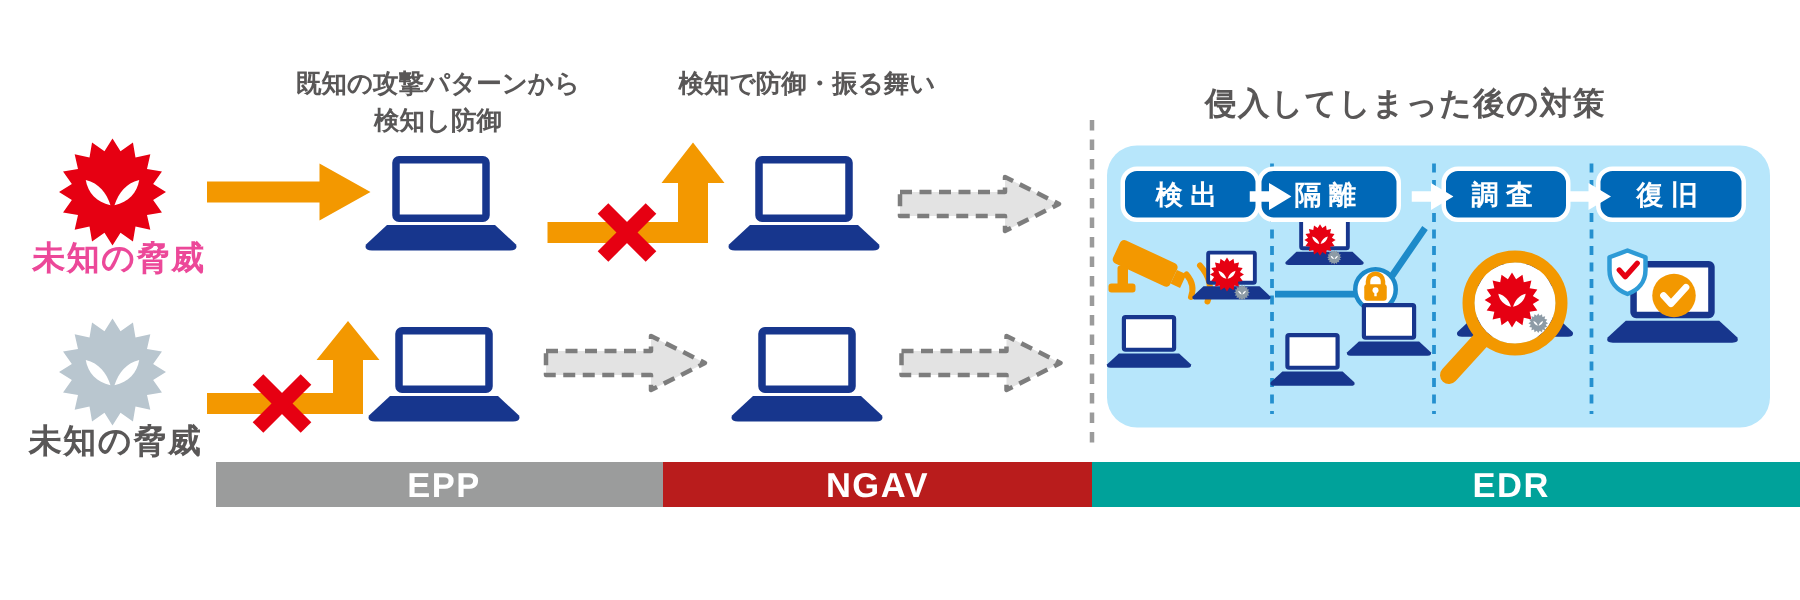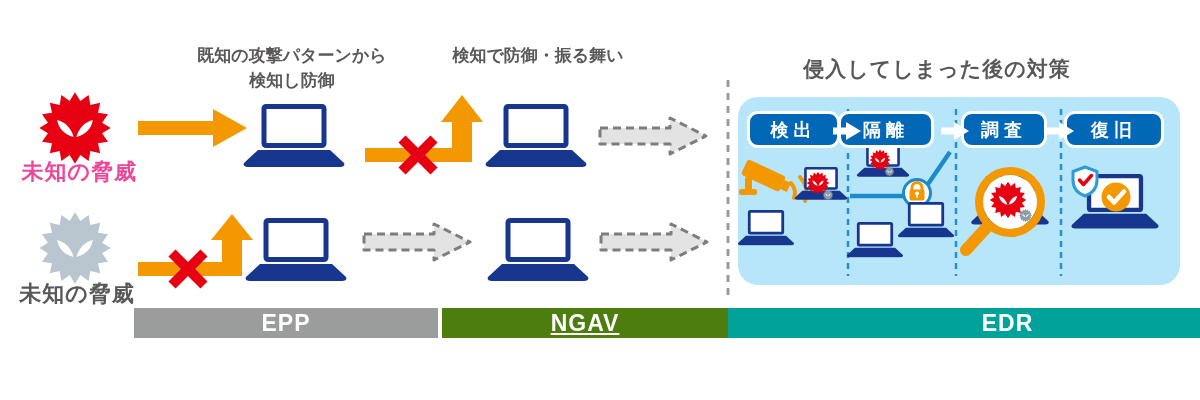--- a/index.html
+++ b/index.html
@@ -31,22 +31,22 @@
     color:#ffffff;font-weight:700;font-size:18px;letter-spacing:5px;
     display:flex;align-items:center;justify-content:center;
     box-shadow:0 0 0 0 rgba(0,0,0,0);
   }
   .step-arrow{position:absolute;top:122px;width:28px;height:18px;}
   
   .bar{
     position:absolute;top:308px;height:30px;color:#ffffff;font-weight:700;
     font-size:23px;letter-spacing:1px;display:flex;align-items:center;justify-content:center;
   }
-  .bar.epp{left:134px;width:304px;background:#9b9c9c;}
-  .bar.ngav{left:442px;width:286px;background:#4d7c0f;text-decoration:underline;}
+  .bar.epp{left:144px;width:304px;background:#9b9c9c;}
+  .bar.ngav{left:442px;width:286px;background:#b91c1c;}
   .bar.edr{left:728px;width:559px;background:#00a29a;}
 </style>
 </head>
 <body>
 
 <div id="canvas">
 
   <svg class="abs" style="left:0;top:0;" width="1200" height="400" viewBox="0 0 1200 400">
     <defs>
       <symbol id="laptop" viewBox="0 0 104 64">

